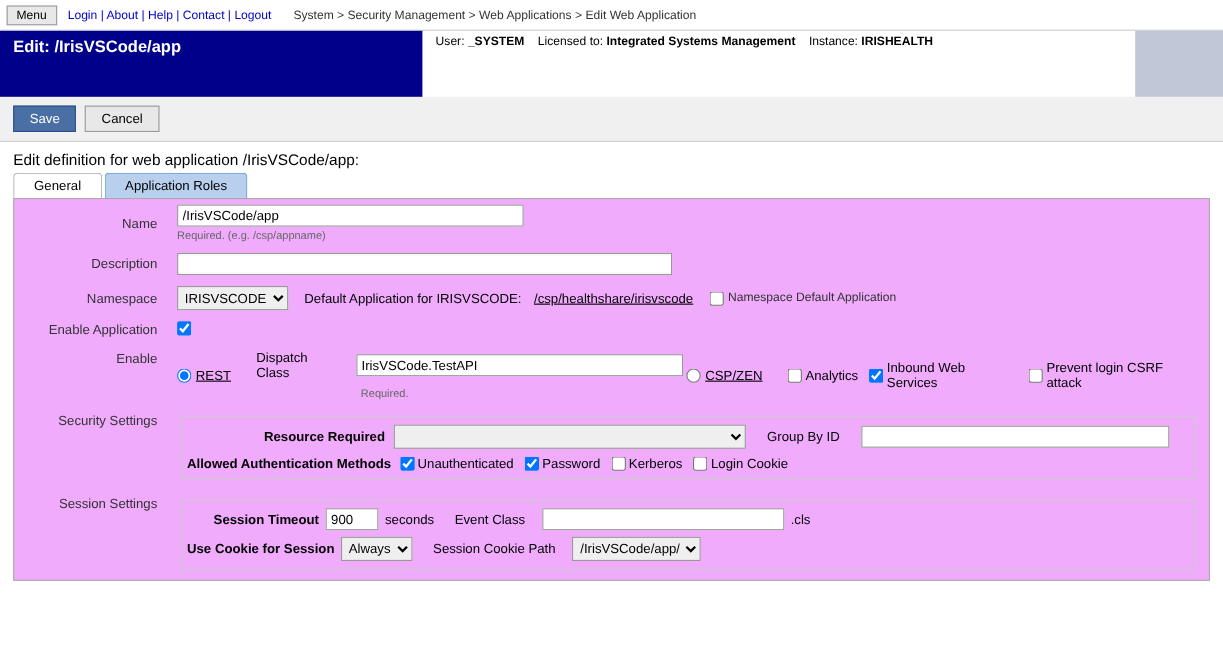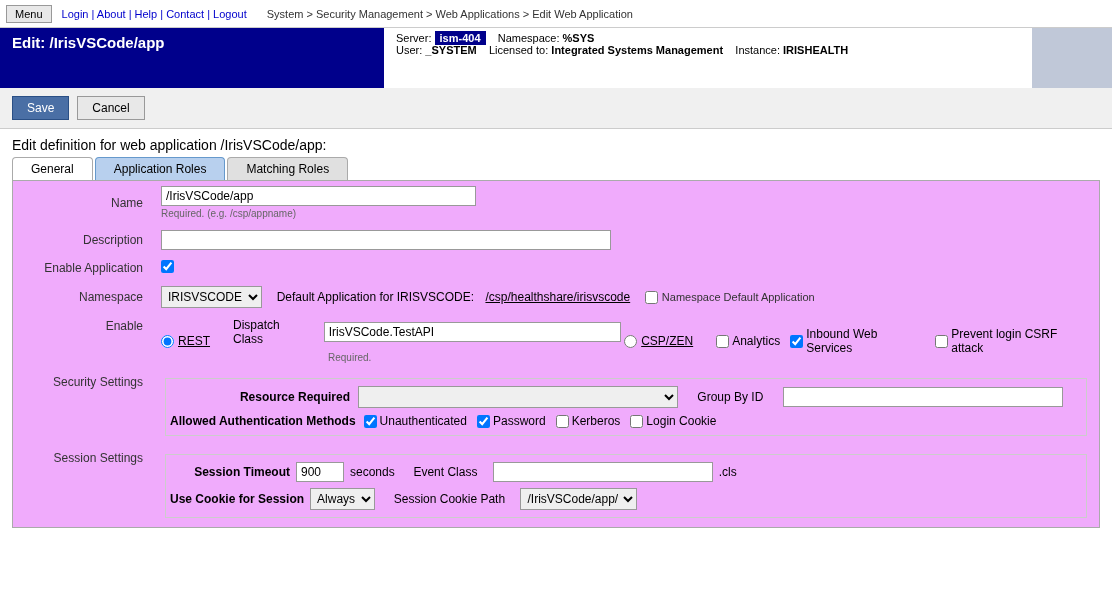--- a/index.html
+++ b/index.html
@@ -287,27 +287,20 @@
     <a>Help</a> |
     <a>Contact</a> |
     <a>Logout</a>
   </span>
   <span class="breadcrumb">System &gt; Security Management &gt; Web Applications &gt; Edit Web Application</span>
 </div>
 
 <div class="header-row">
   <div class="title-bar">Edit: /IrisVSCode/app</div>
   <div class="header-info">
-    <div>
-      <span>Server:</span>
-      <span class="server-badge">ism-404</span>
-      &nbsp;&nbsp;
-      <span>Namespace:</span>
-      <span class="bold">%SYS</span>
-    </div>
     <div>
       <span>User:</span>
       <span class="bold">_SYSTEM</span>
       &nbsp;&nbsp;
       <span>Licensed to:</span>
       <span class="bold">Integrated Systems Management</span>
       &nbsp;&nbsp;
       <span>Instance:</span>
       <span class="bold">IRISHEALTH</span>
     </div>
@@ -322,67 +315,64 @@
 
 <div class="page-title">Edit definition for web application /IrisVSCode/app:</div>
 
 <div class="tabs-row">
   <div class="tab">
     <span>General</span>
   </div>
   <div class="tab active">
     <span>Application Roles</span>
   </div>
-  <div class="tab">
-    <span>Matching Roles</span>
-  </div>
 </div>
 
 <div class="content-area">
   <table class="form-table">
     <tbody>
 
       <tr>
         <td class="label-cell">Name</td>
         <td>
           <input type="text" class="input-wide" value="/IrisVSCode/app" style="">
           <br>
           <span class="hint-text">Required. (e.g. /csp/appname)</span>
         </td>
       </tr>
 
       <tr>
         <td class="label-cell">Description</td>
         <td>
           <input type="text" style="width: 450px;" value="">
-        </td>
-      </tr>
-
-      <tr>
-        <td class="label-cell">Enable Application</td>
-        <td>
-          <input type="checkbox" checked="" style="">
         </td>
       </tr>
 
       <tr>
         <td class="label-cell">Namespace</td>
         <td>
           <div class="inline-flex">
             <select>
               <option value="IRISVSCODE">IRISVSCODE</option>
             </select>
             &nbsp;&nbsp;
             <span>Default Application for IRISVSCODE:</span>
             &nbsp;
             <span class="underline-link">/csp/healthshare/irisvscode</span>
             &nbsp;&nbsp;
             <input type="checkbox" style="">
             <span class="ns-default-label">Namespace Default Application</span>
           </div>
+        </td>
+      </tr>
+
+      <tr>
+        <td class="label-cell">Enable Application</td>
+        <td>
+          <input type="checkbox" checked="" style="">
         </td>
       </tr>
 
       <tr>
         <td class="label-cell top">Enable</td>
         <td>
           <div class="radio-group">
 
             <div class="radio-row">
               <input type="radio" name="enable_type" checked="" style="">

